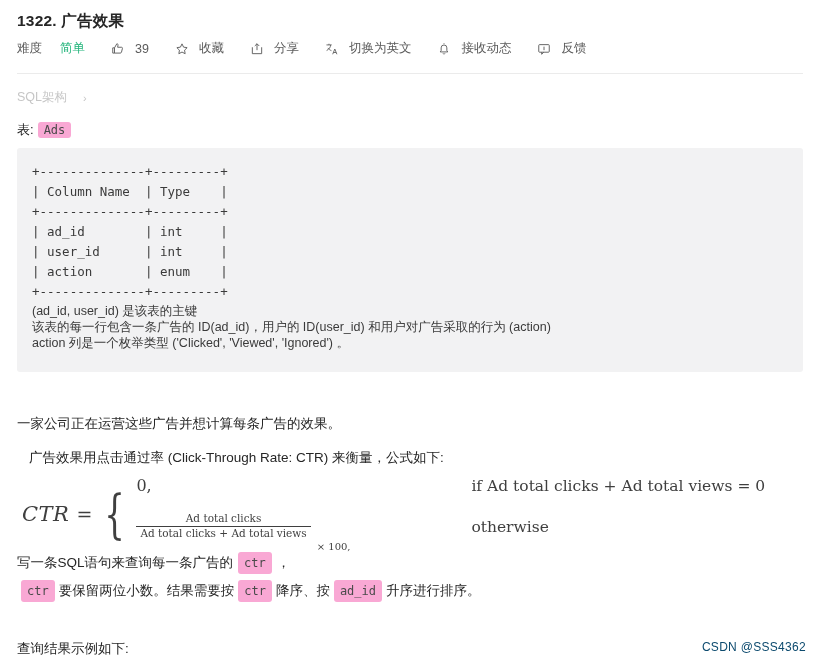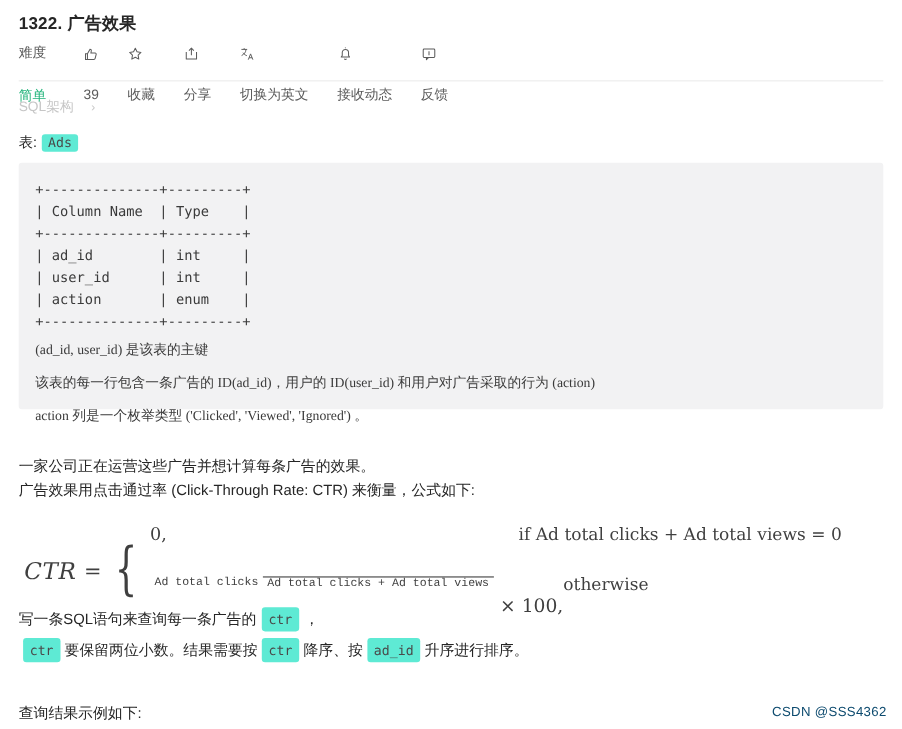--- a/index.html
+++ b/index.html
@@ -20,21 +20,21 @@
     letter-spacing:.2px;
   }
 
   
   .toolbar{
     position:absolute;left:17px;top:40px;
     display:flex;align-items:center;
     font-size:12.5px;color:#5b5b5b;
     white-space:nowrap;
   }
-  .tb-item{display:flex;gap:22px;margin-right:26px;flex-direction:column;}
+  .tb-item{display:flex;align-items:center;gap:10px;margin-right:26px;}
   .tb-item:last-child{margin-right:0;}
   .tb-label{color:#5b5b5b;}
   .tb-diff-label{color:#5b5b5b;margin-right:8px;}
   .tb-diff-value{color:#21b47a;}
   .tb-ico{
     display:inline-block;width:14px;height:14px;
     line-height:0;color:#5b5b5b;flex:none;
   }
   .tb-ico svg{display:block;width:14px;height:14px;}
 
@@ -54,53 +54,53 @@
 
   
   .tablabel{
     position:absolute;left:17px;top:121px;
     font-size:13px;color:#262626;
     display:flex;align-items:baseline;gap:4px;
   }
   .code-chip{
     font-family:"DejaVu Sans Mono","Liberation Mono",monospace;
     font-size:12px;
-    background:#5eead4;color:#4a4a4a;
+    background:#f9a8d4;color:#4a4a4a;
     padding:1px 6px;border-radius:3px;
     display:inline-block;
   }
 
   
   .codeblock{
     position:absolute;left:17px;top:148px;width:786px;height:224px;
     background:#f2f2f3;border-radius:3px;
     box-sizing:border-box;
     padding:14px 0 0 0;
   }
   .codeblock pre{
     margin:0;padding:0 0 0 15px;
     font-family:"DejaVu Sans Mono","Liberation Mono",monospace;
     font-size:12.5px;line-height:20px;
     color:#3a3a3a;
     white-space:pre;
   }
   .cb-desc{
     padding:0 0 0 15px;margin-top:1px;
-    font-family:Liberation Serif, serif;
-    font-size:12.5px;line-height:30px;color:#3a3a3a;
+    font-family:Liberation Sans, sans-serif;
+    font-size:12.5px;line-height:16px;color:#3a3a3a;
     white-space:pre-wrap;
   }
 
   
   .para{
     position:absolute;left:17px;
     font-size:13.5px;color:#262626;line-height:20px;
   }
   .p1{top:414px;}
-  .p2{top:436px;}
+  .p2{top:448px;margin-left:12px;}
   .p3{top:552px;}
   .p4{top:580px;display:flex;align-items:center;flex-wrap:wrap;gap:0;}
   .p5{top:639px;text-align:right;}
   .p4 .code-chip{margin:0 4px;}
   .bold{font-weight:400;}
 
   
   .formula{
     position:absolute;left:22px;top:476px;
     color:#3f3f3f;
@@ -115,25 +115,25 @@
   .fm-brace{
     font-size:52px;line-height:0.78;font-weight:300;
     margin-right:5px;transform:scaleX(.62);transform-origin:center;
     display:inline-block;
   }
   .fm-cases{display:flex;flex-direction:column;gap:6px;}
   .fm-case{display:flex;align-items:center;}
   .fm-left{min-width:335px;display:flex;align-items:center;}
   .fm-right{font-size:15.5px;white-space:nowrap;}
   .fm-zero{font-size:16px;}
-  .frac{display:inline-flex;flex-direction:row;align-items:center;
-        vertical-align:middle;line-height:1.12;font-family:Liberation Mono, monospace;}
+  .frac{display:inline-flex;flex-direction:column;align-items:center;
+        vertical-align:middle;line-height:1.12;}
   .frac .num{font-size:10.5px;padding:0 4px 1px 4px;}
   .frac .den{font-size:10.5px;padding:1px 4px 0 4px;border-top:1px solid #3f3f3f;}
-  .fm-mul{font-size:17px;margin-left:6px;white-space:nowrap;margin-top:40px;}
+  .fm-mul{font-size:10px;margin-left:6px;white-space:nowrap;margin-top:40px;}
 
   
   .watermark{
     position:absolute;right:14px;top:640px;
     font-size:12px;color:#0c4a6e;letter-spacing:.3px;
   }
 </style>
 </head>
 <body>
 

